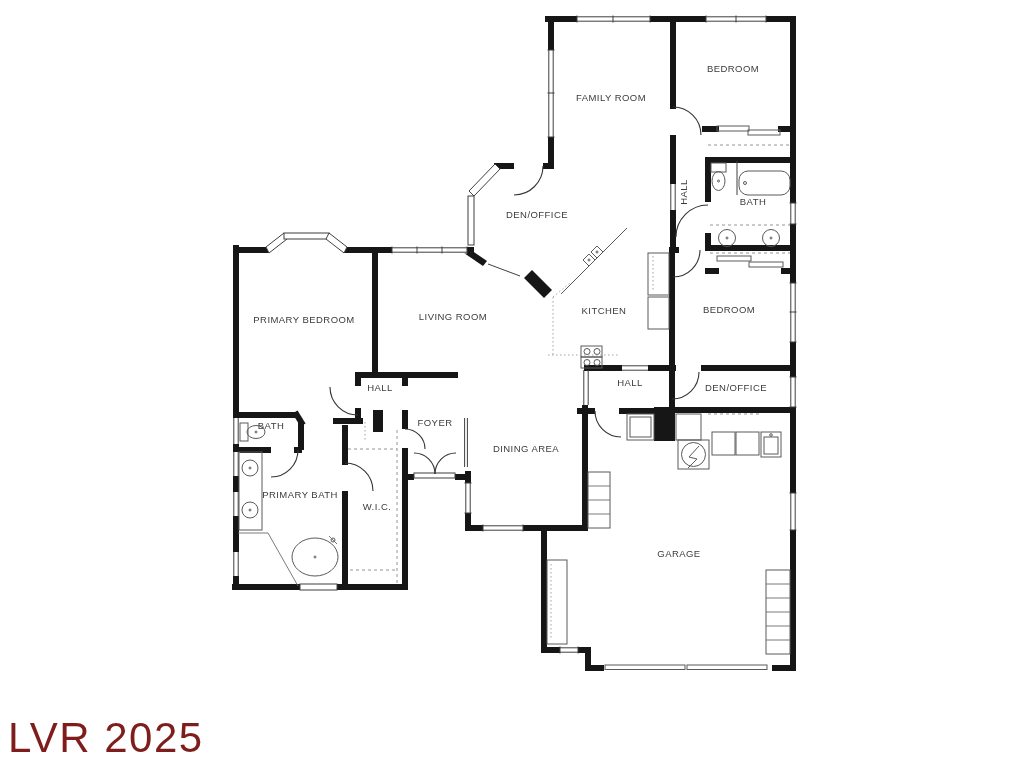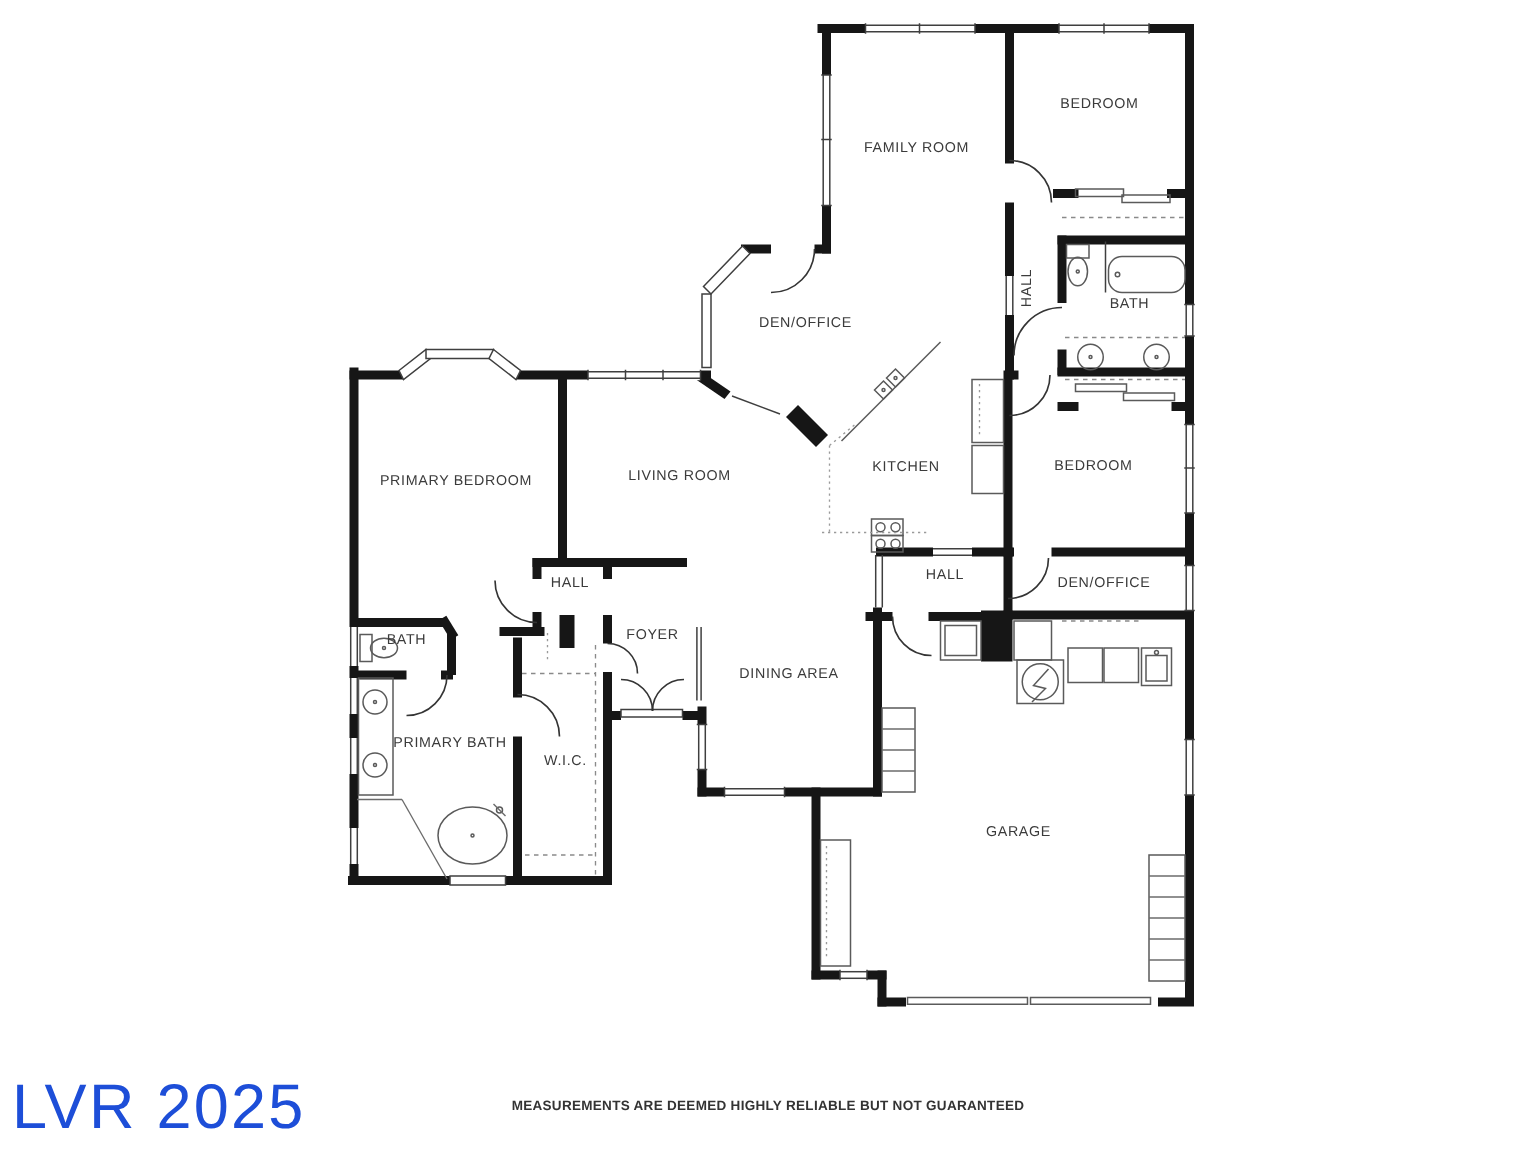--- a/index.html
+++ b/index.html
@@ -11,21 +11,21 @@
   .wall{stroke:#161616;stroke-width:6;fill:none;stroke-linecap:butt;}
   .thin{stroke:#3f3f3f;stroke-width:1;fill:none;}
   .thin-l{stroke:#6b6b6b;stroke-width:.9;fill:none;}
   .winbg{fill:#ffffff;stroke:none;}
   .winrect{fill:#ffffff;stroke:#3f3f3f;stroke-width:1;}
   .arc{stroke:#343434;stroke-width:1.1;fill:none;}
   .fixn{stroke:#5a5a5a;stroke-width:1;fill:none;}
   .dash{stroke:#8a8a8a;stroke-width:.9;fill:none;stroke-dasharray:3 3;}
   .dot{stroke:#9a9a9a;stroke-width:.9;fill:none;stroke-dasharray:1.5 2.5;}
   .blk{fill:#161616;stroke:none;}
-  .watermark{position:absolute;left:8px;top:714px;font-size:42px;color:#1d4ed8;
+  .watermark{position:absolute;left:8px;top:714px;font-size:42px;color:#7f1d1d;
              letter-spacing:1.5px;font-weight:400;}
   .disclaimer{position:absolute;left:0;top:732px;width:1024px;text-align:center;
               font-size:9px;font-weight:600;color:#333333;letter-spacing:.2px;}
 </style>
 </head>
 <body>
 
 <div class="canvas">
   <svg width="1024" height="768" viewBox="0 0 1024 768">
 
@@ -404,14 +404,13 @@
       <text x="271" y="429">BATH</text>
       <text x="435" y="426">FOYER</text>
       <text x="526" y="452">DINING AREA</text>
       <text x="300" y="498">PRIMARY BATH</text>
       <text x="377" y="510">W.I.C.</text>
       <text x="679" y="557">GARAGE</text>
     </g>
   </svg>
 
   <div class="watermark">LVR 2025</div>
-  <div class="disclaimer">MEASUREMENTS ARE DEEMED HIGHLY RELIABLE BUT NOT GUARANTEED</div>
 </div>
 
 </body></html>

